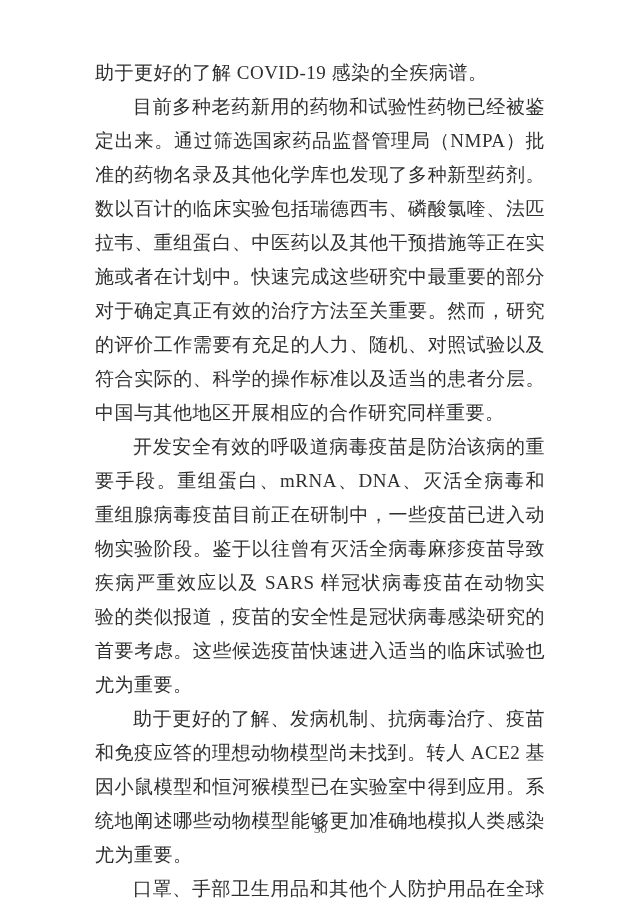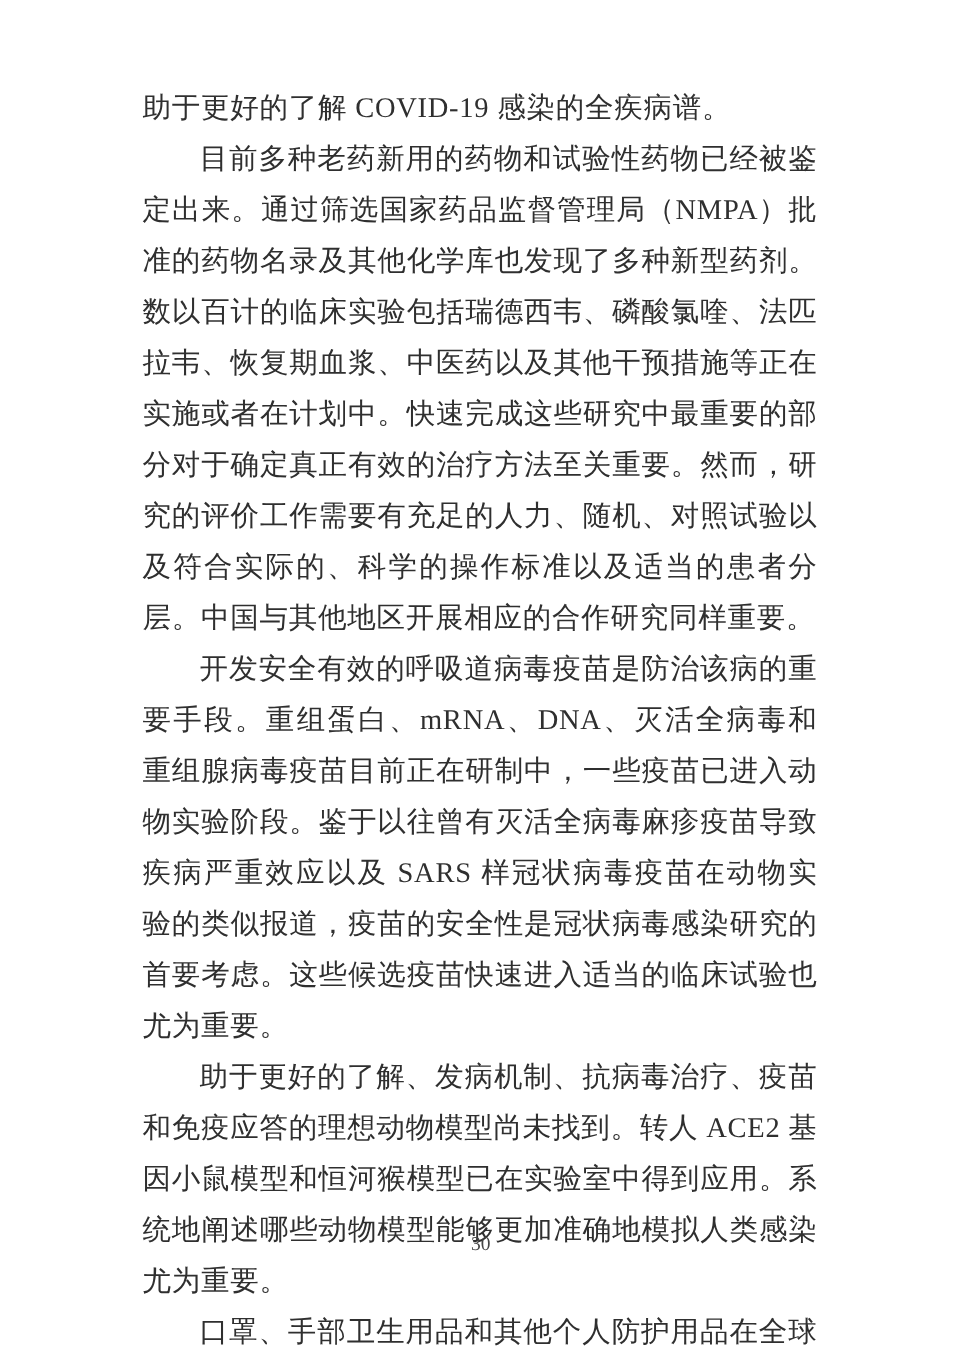--- a/index.html
+++ b/index.html
@@ -45,19 +45,19 @@
     color: #454545;
     font-family: "Liberation Serif", "DejaVu Serif", serif;
   }
 </style>
 </head>
 <body>
 
 <div class="page">
   <div class="content">
     <p>助于更好的了解 COVID-19 感染的全疾病谱。</p>
-    <p class="indent">目前多种老药新用的药物和试验性药物已经被鉴定出来。通过筛选国家药品监督管理局（NMPA）批准的药物名录及其他化学库也发现了多种新型药剂。数以百计的临床实验包括瑞德西韦、磷酸氯喹、法匹拉韦、恢复期血浆、中医药以及其他干预措施等正在实施或者在计划中。快速完成这些研究中最重要的部分对于确定真正有效的治疗方法至关重要。然而，研究的评价工作需要有充足的人力、随机、对照试验以及符合实际的、科学的操作标准以及适当的患者分层。中国与其他地区开展相应的合作研究同样重要。</p>
+    <p class="indent">目前多种老药新用的药物和试验性药物已经被鉴定出来。通过筛选国家药品监督管理局（NMPA）批准的药物名录及其他化学库也发现了多种新型药剂。数以百计的临床实验包括瑞德西韦、磷酸氯喹、法匹拉韦、重组蛋白、中医药以及其他干预措施等正在实施或者在计划中。快速完成这些研究中最重要的部分对于确定真正有效的治疗方法至关重要。然而，研究的评价工作需要有充足的人力、随机、对照试验以及符合实际的、科学的操作标准以及适当的患者分层。中国与其他地区开展相应的合作研究同样重要。</p>
     <p class="indent">开发安全有效的呼吸道病毒疫苗是防治该病的重要手段。重组蛋白、mRNA、DNA、灭活全病毒和重组腺病毒疫苗目前正在研制中，一些疫苗已进入动物实验阶段。鉴于以往曾有灭活全病毒麻疹疫苗导致疾病严重效应以及 SARS 样冠状病毒疫苗在动物实验的类似报道，疫苗的安全性是冠状病毒感染研究的首要考虑。这些候选疫苗快速进入适当的临床试验也尤为重要。</p>
     <p class="indent">助于更好的了解、发病机制、抗病毒治疗、疫苗和免疫应答的理想动物模型尚未找到。转人 ACE2 基因小鼠模型和恒河猴模型已在实验室中得到应用。系统地阐述哪些动物模型能够更加准确地模拟人类感染尤为重要。</p>
     <p class="indent">口罩、手部卫生用品和其他个人防护用品在全球的需求</p>
   </div>
   <div class="page-number">30</div>
 </div>
 
 </body></html>

